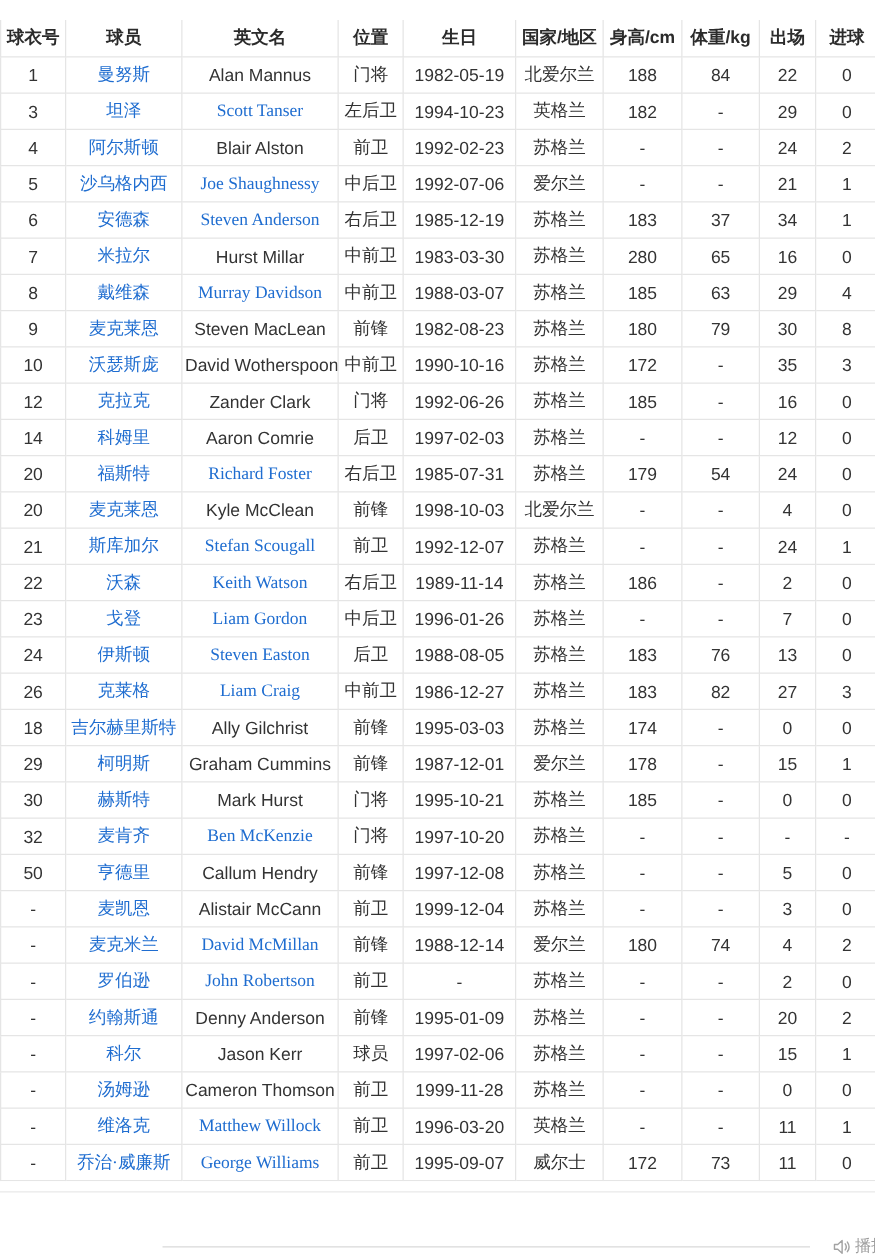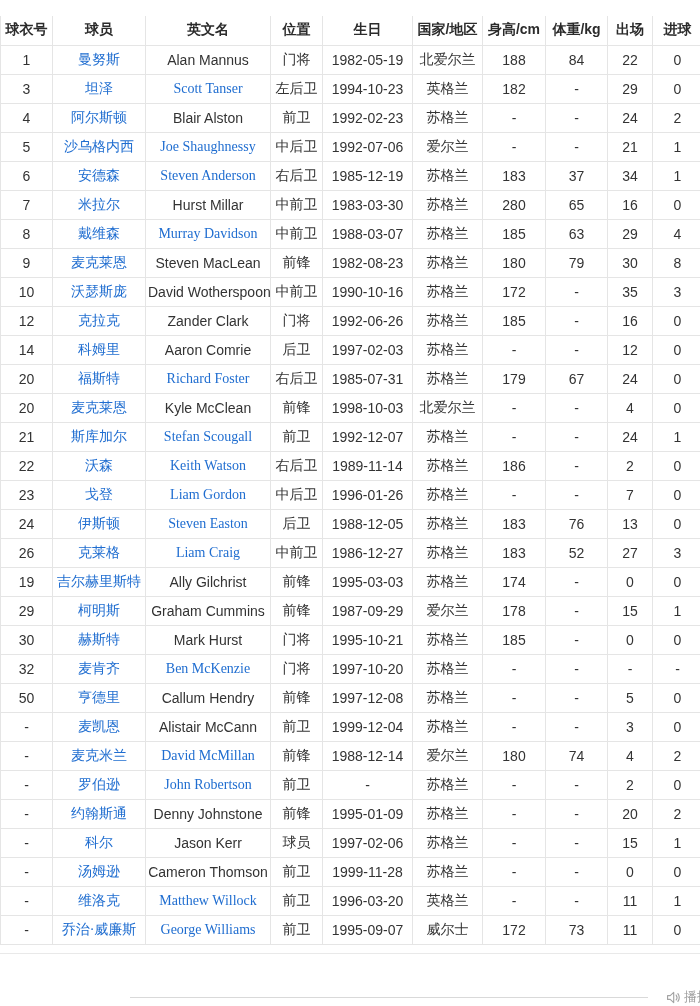--- a/index.html
+++ b/index.html
@@ -230,21 +230,21 @@
           <td><span>0</span></td>
         </tr>
         <tr>
           <td><span>20</span></td>
           <td><a class="plink">福斯特</a></td>
           <td><a class="plink">Richard Foster</a></td>
           <td><span>右后卫</span></td>
           <td><span>1985-07-31</span></td>
           <td><span>苏格兰</span></td>
           <td><span>179</span></td>
-          <td><span>67</span></td>
+          <td><span>54</span></td>
           <td><span>24</span></td>
           <td><span>0</span></td>
         </tr>
         <tr>
           <td><span>20</span></td>
           <td><a class="plink">麦克莱恩</a></td>
           <td><span>Kyle McClean</span></td>
           <td><span>前锋</span></td>
           <td><span>1998-10-03</span></td>
           <td><span>北爱尔兰</span></td>
@@ -287,57 +287,57 @@
           <td><span>-</span></td>
           <td><span>-</span></td>
           <td><span>7</span></td>
           <td><span>0</span></td>
         </tr>
         <tr>
           <td><span>24</span></td>
           <td><a class="plink">伊斯顿</a></td>
           <td><a class="plink">Steven Easton</a></td>
           <td><span>后卫</span></td>
-          <td><span>1988-12-05</span></td>
+          <td><span>1988-08-05</span></td>
           <td><span>苏格兰</span></td>
           <td><span>183</span></td>
           <td><span>76</span></td>
           <td><span>13</span></td>
           <td><span>0</span></td>
         </tr>
         <tr>
           <td><span>26</span></td>
           <td><a class="plink">克莱格</a></td>
           <td><a class="plink">Liam Craig</a></td>
           <td><span>中前卫</span></td>
           <td><span>1986-12-27</span></td>
           <td><span>苏格兰</span></td>
           <td><span>183</span></td>
-          <td><span>52</span></td>
+          <td><span>82</span></td>
           <td><span>27</span></td>
           <td><span>3</span></td>
         </tr>
         <tr>
-          <td><span>19</span></td>
+          <td><span>18</span></td>
           <td><a class="plink">吉尔赫里斯特</a></td>
           <td><span>Ally Gilchrist</span></td>
           <td><span>前锋</span></td>
           <td><span>1995-03-03</span></td>
           <td><span>苏格兰</span></td>
           <td><span>174</span></td>
           <td><span>-</span></td>
           <td><span>0</span></td>
           <td><span>0</span></td>
         </tr>
         <tr>
           <td><span>29</span></td>
           <td><a class="plink">柯明斯</a></td>
           <td><span>Graham Cummins</span></td>
           <td><span>前锋</span></td>
-          <td><span>1987-09-29</span></td>
+          <td><span>1987-12-01</span></td>
           <td><span>爱尔兰</span></td>
           <td><span>178</span></td>
           <td><span>-</span></td>
           <td><span>15</span></td>
           <td><span>1</span></td>
         </tr>
         <tr>
           <td><span>30</span></td>
           <td><a class="plink">赫斯特</a></td>
           <td><span>Mark Hurst</span></td>
@@ -405,21 +405,21 @@
           <td><span>-</span></td>
           <td><span>苏格兰</span></td>
           <td><span>-</span></td>
           <td><span>-</span></td>
           <td><span>2</span></td>
           <td><span>0</span></td>
         </tr>
         <tr>
           <td><span>-</span></td>
           <td><a class="plink">约翰斯通</a></td>
-          <td><span>Denny Johnstone</span></td>
+          <td><span>Denny Anderson</span></td>
           <td><span>前锋</span></td>
           <td><span>1995-01-09</span></td>
           <td><span>苏格兰</span></td>
           <td><span>-</span></td>
           <td><span>-</span></td>
           <td><span>20</span></td>
           <td><span>2</span></td>
         </tr>
         <tr>
           <td><span>-</span></td>

